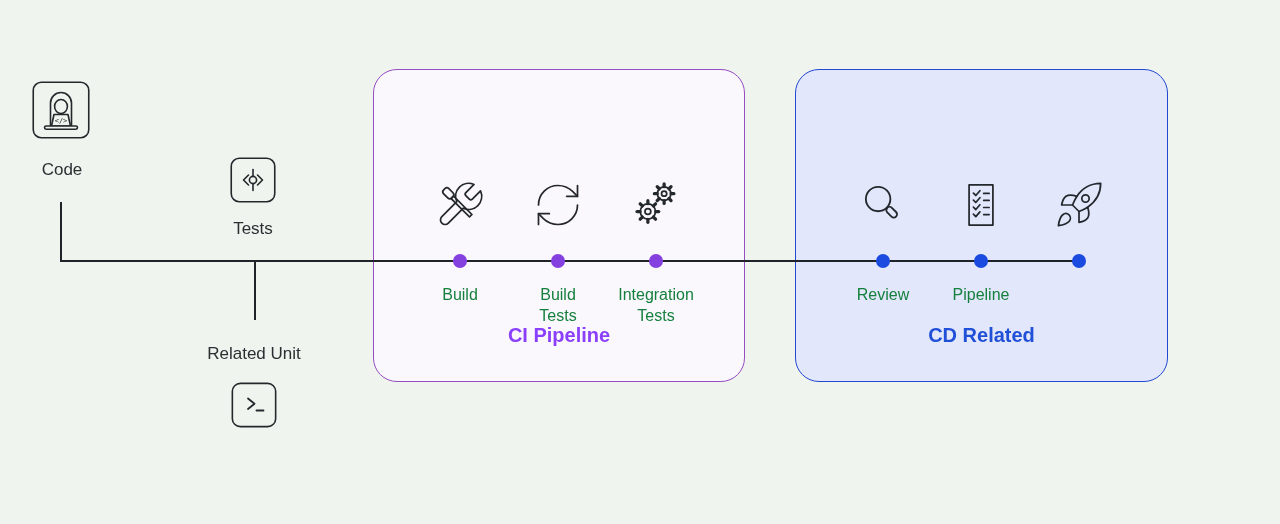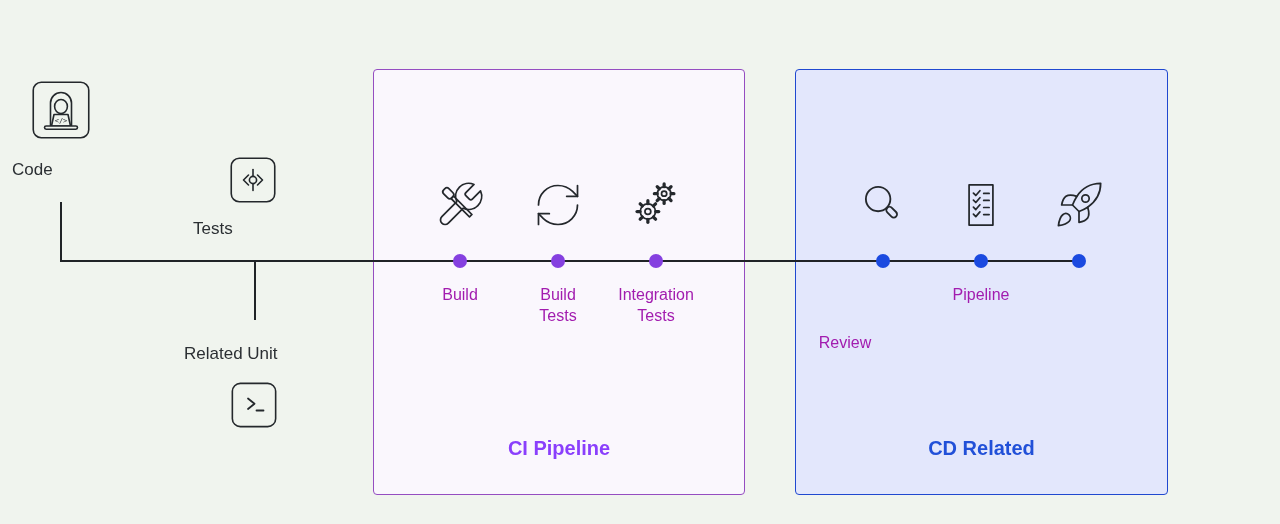--- a/index.html
+++ b/index.html
@@ -1,42 +1,42 @@
 <!DOCTYPE html>
 <html style="--bg: #f0f4ee; --ink: #24282c; --line: #202327; --ci-border: #954dc1; --ci-fill: #faf7fd; --ci-dot: #8540e0; --ci-title: #8a3ffc; --cd-border: #2048d0; --cd-fill: #e3e7fc; --cd-dot: #1b4ae0; --cd-title: #2150d8;"><head>
 <meta charset="utf-8">
 <style>
   html,body{margin:0;padding:0;}
   body{font-family:"Liberation Sans",sans-serif;background:var(--bg,#f0f4ee);}
   .canvas{position:relative;width:1280px;height:524px;background:var(--bg,#f0f4ee);overflow:hidden;}
 
   
-  .pipeline-box{position:absolute;top:69px;height:426px;border-radius:4px;z-index:1;box-sizing:border-box;}
+  .pipeline-box{position:absolute;top:69px;height:313px;border-radius:24px;z-index:1;box-sizing:border-box;}
   .ci-box{left:373px;width:372px;background:var(--ci-fill,#faf7fd);border:1.5px solid var(--ci-border,#954dc1);}
   .cd-box{left:795px;width:373px;background:var(--cd-fill,#e3e7fc);border:1.5px solid var(--cd-border,#2048d0);}
   .pipeline-title{position:absolute;left:0;right:0;bottom:34px;text-align:center;font-size:20px;font-weight:600;}
   .ci-box .pipeline-title{color:var(--ci-title,#8a3ffc);}
   .cd-box .pipeline-title{color:var(--cd-title,#2150d8);}
 
   
   .line{position:absolute;background:var(--line,#202327);z-index:2;}
   .h-line{left:60px;top:260px;width:1019px;height:1.5px;}
   .v-line-code{left:60px;top:202px;width:1.5px;height:59px;}
   .v-line-commit{left:254px;top:261px;width:1.5px;height:59px;}
 
   
   .stage-icon{position:absolute;top:179px;width:52px;height:52px;z-index:3;color:var(--ink,#24282c);}
   .stage-dot{position:absolute;top:254px;width:14px;height:14px;border-radius:50%;z-index:3;}
   .ci-dot{background:var(--ci-dot,#8540e0);}
   .cd-dot{background:var(--cd-dot,#1b4ae0);}
-  .stage-label{position:absolute;top:284px;width:140px;text-align:center;font-size:16px;line-height:21px;color:#a21caf;z-index:3;}
+  .stage-label{position:absolute;top:284px;width:140px;text-align:center;font-size:16px;line-height:21px;color:#15803d;z-index:3;}
 
   
   .src-icon{position:absolute;color:var(--ink,#24282c);z-index:3;}
-  .src-label{position:absolute;text-align:left;font-size:17px;color:#2b2f33;z-index:3;}
+  .src-label{position:absolute;text-align:center;font-size:17px;color:#2b2f33;z-index:3;}
   svg{display:block;}
 </style>
 </head>
 <body>
 
 <div class="canvas">
 
   <div class="line v-line-code"></div>
   <div class="line h-line"></div>
   <div class="line v-line-commit"></div>
@@ -155,21 +155,21 @@
 
   <div class="stage-icon" style="left:857px;">
     <svg width="52" height="52" viewBox="0 0 48 48" fill="none" stroke="#24282c" stroke-width="1.7" stroke-linecap="round" stroke-linejoin="round">
       <circle cx="19.5" cy="18.5" r="11.3"></circle>
       <g transform="rotate(45 28 26.5)">
         <rect x="28" y="23.6" width="11.5" height="6" rx="3"></rect>
       </g>
     </svg>
   </div>
   <div class="stage-dot cd-dot" style="left:876px;"></div>
-  <div class="stage-label" style="left:775px;margin-top:48px;">
+  <div class="stage-label" style="left:813px;">
     <div>Review</div>
     <div></div>
   </div>
 
   <div class="stage-icon" style="left:955px;">
     <svg width="52" height="52" viewBox="0 0 48 48" fill="none" stroke="#24282c" stroke-width="1.6" stroke-linecap="round" stroke-linejoin="round">
       <rect x="13" y="5.5" width="22" height="37"></rect>
       <path d="M17 13 l2.2 2.2 l3.8 -4.4"></path>
         <line x1="26.5" y1="13.3" x2="31.5" y2="13.3"></line>
       <path d="M17 19.5 l2.2 2.2 l3.8 -4.4"></path>

